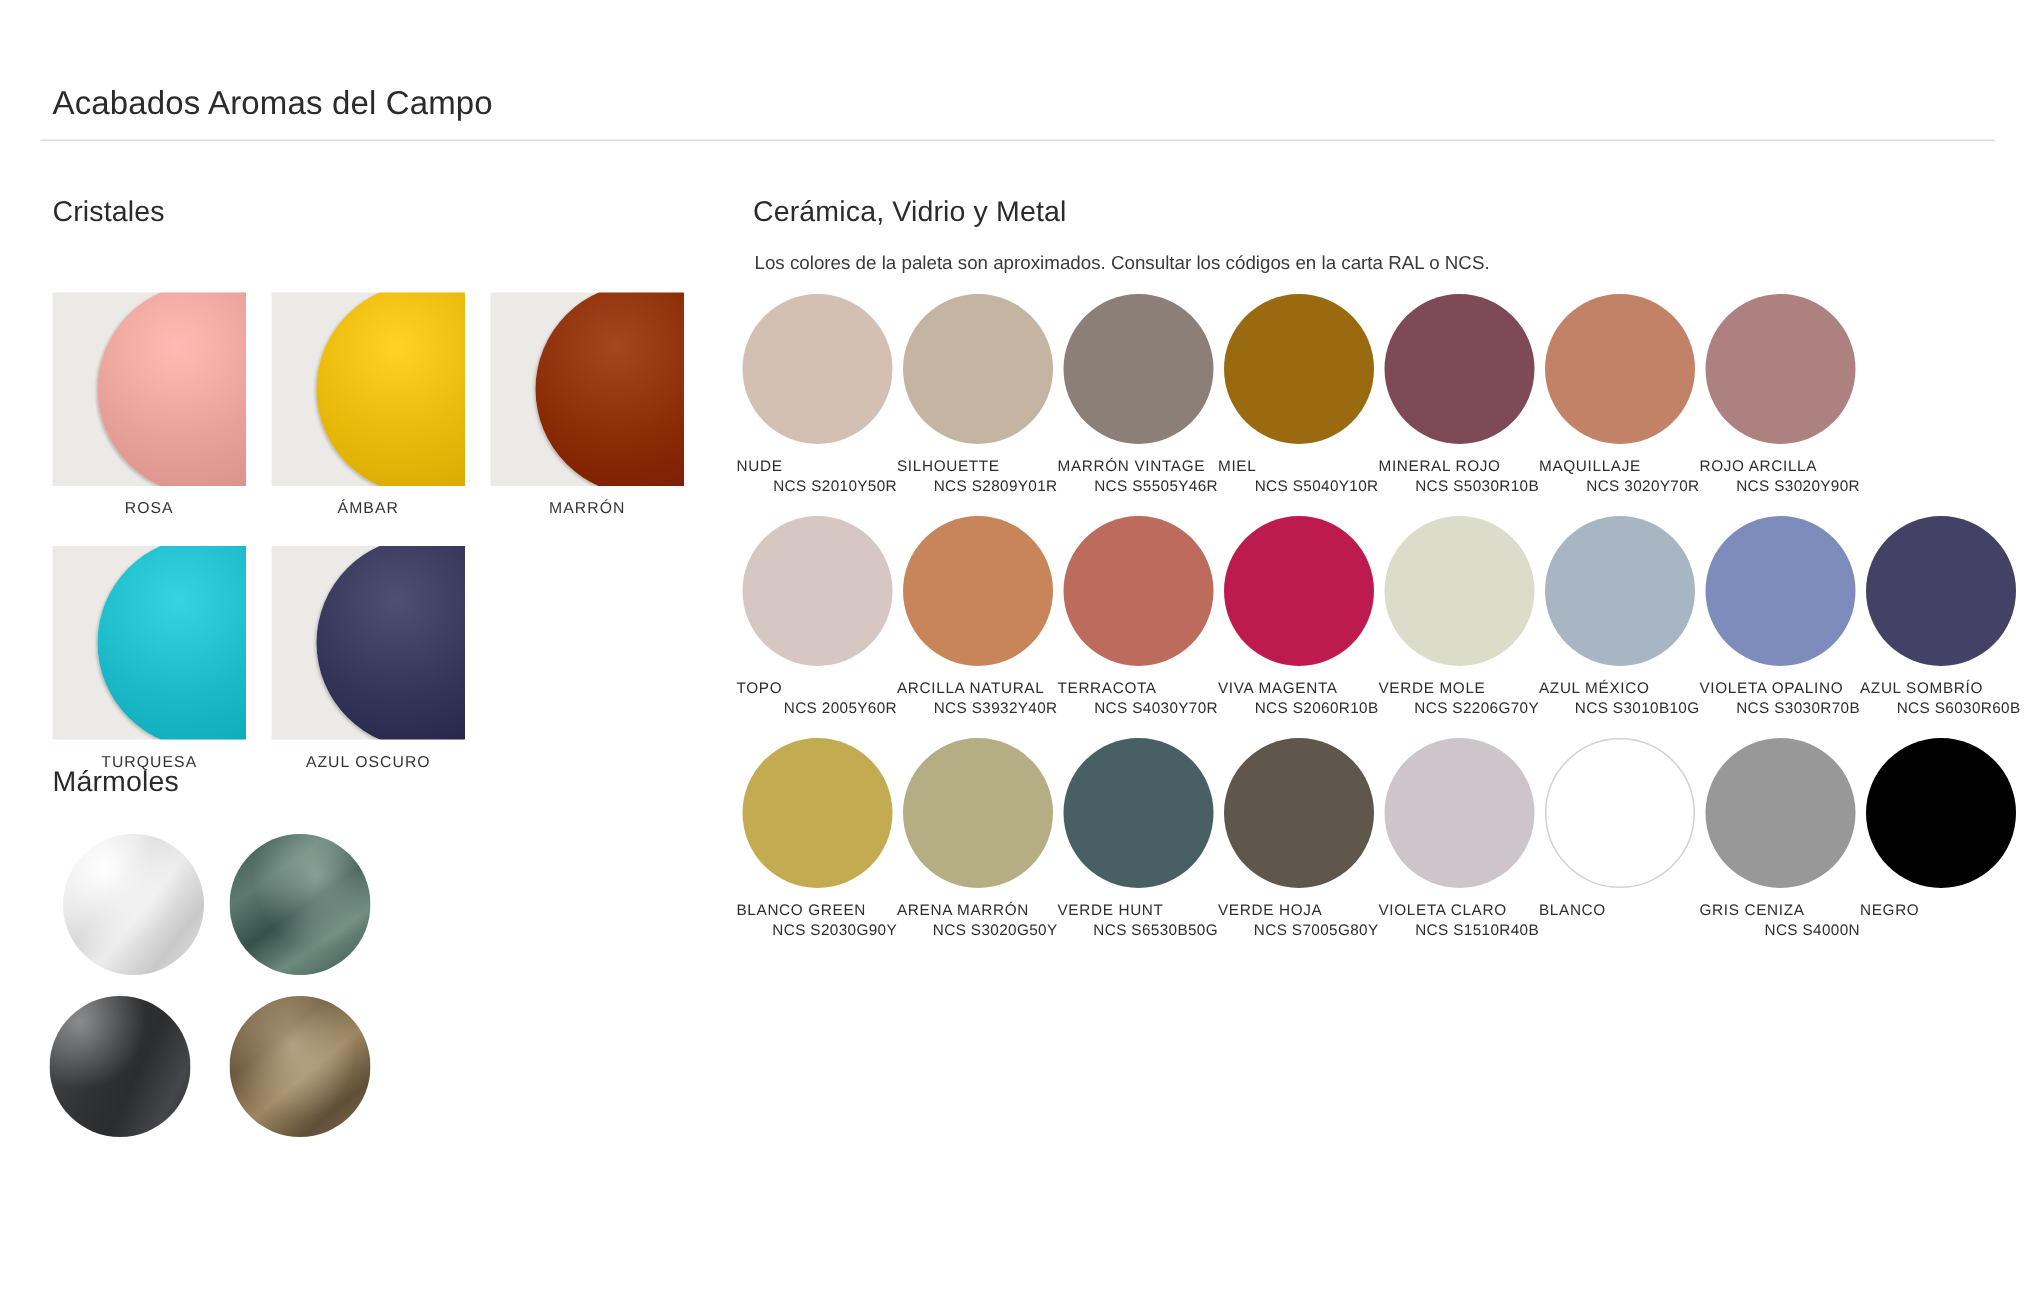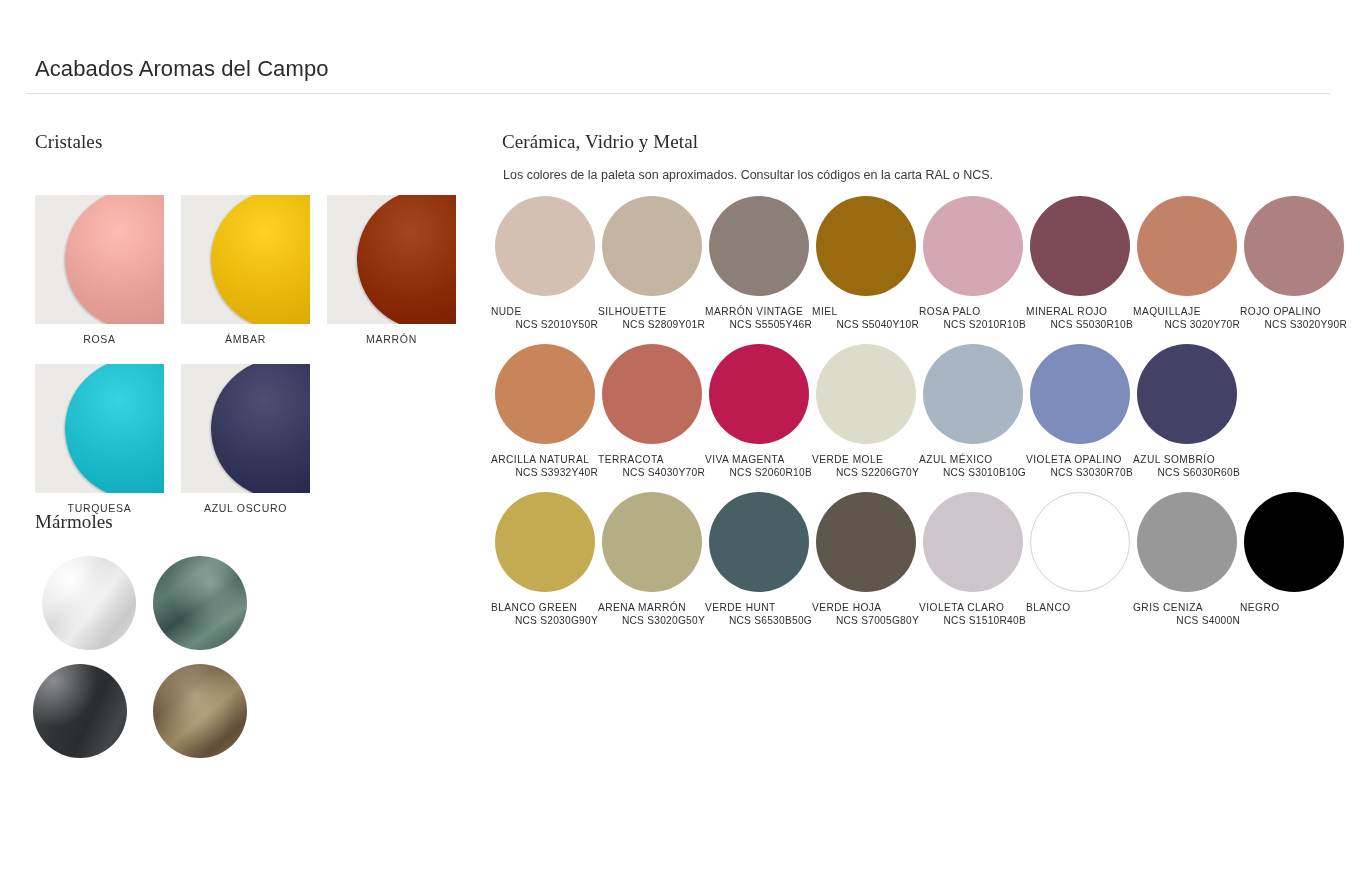--- a/index.html
+++ b/index.html
@@ -21,21 +21,21 @@
   }
   .header-rule {
     position: absolute; left: 27px; top: 93px;
     width: 1303px; height: 1px; background: #dcdcdc;
   }
 
   
   .section-heading {
     position: absolute;
     font-size: 19px; font-weight: 400; color: #2b2b2b;
-    white-space: nowrap; letter-spacing: .1px; font-family: Liberation Serif, serif;
+    white-space: nowrap; letter-spacing: .1px;
   }
   #h-cristales { left: 35px; top: 131px; }
   #h-marmoles  { left: 35px; top: 511px; }
   #h-ceramica  { left: 502px; top: 131px; }
 
   .section-note {
     position: absolute; left: 503px; top: 168px;
     font-size: 12.5px; color: #3a3a3a; white-space: nowrap;
   }
 
@@ -171,41 +171,41 @@
           <div class="swatch" style="background: rgb(139, 127, 119);"></div>
           <div class="pal-name">MARRÓN VINTAGE</div>
           <div class="pal-code">NCS S5505Y46R</div>
         </div>
         <div class="pal-cell">
           <div class="swatch" style="background: rgb(154, 106, 17);"></div>
           <div class="pal-name">MIEL</div>
           <div class="pal-code">NCS S5040Y10R</div>
         </div>
         <div class="pal-cell">
-          <div class="swatch" style="background: rgb(213, 167, 179);"></div>
-          <div class="pal-name">ROSA PALO</div>
-          <div class="pal-code">NCS S2010R10B</div>
-        </div>
-        <div class="pal-cell">
           <div class="swatch" style="background: rgb(126, 74, 87);"></div>
           <div class="pal-name">MINERAL ROJO</div>
           <div class="pal-code">NCS S5030R10B</div>
         </div>
         <div class="pal-cell">
           <div class="swatch" style="background: rgb(193, 130, 104);"></div>
           <div class="pal-name">MAQUILLAJE</div>
           <div class="pal-code">NCS 3020Y70R</div>
         </div>
         <div class="pal-cell">
           <div class="swatch" style="background: rgb(173, 129, 128);"></div>
-          <div class="pal-name">ROJO OPALINO</div>
+          <div class="pal-name">ROJO ARCILLA</div>
           <div class="pal-code">NCS S3020Y90R</div>
         </div>
       </div>
       <div class="pal-row">
+        <div class="pal-cell">
+          <div class="swatch" style="background: rgb(214, 199, 194);"></div>
+          <div class="pal-name">TOPO</div>
+          <div class="pal-code">NCS 2005Y60R</div>
+        </div>
         <div class="pal-cell">
           <div class="swatch" style="background: rgb(201, 133, 90);"></div>
           <div class="pal-name">ARCILLA NATURAL</div>
           <div class="pal-code">NCS S3932Y40R</div>
         </div>
         <div class="pal-cell">
           <div class="swatch" style="background: rgb(189, 107, 93);"></div>
           <div class="pal-name">TERRACOTA</div>
           <div class="pal-code">NCS S4030Y70R</div>
         </div>

